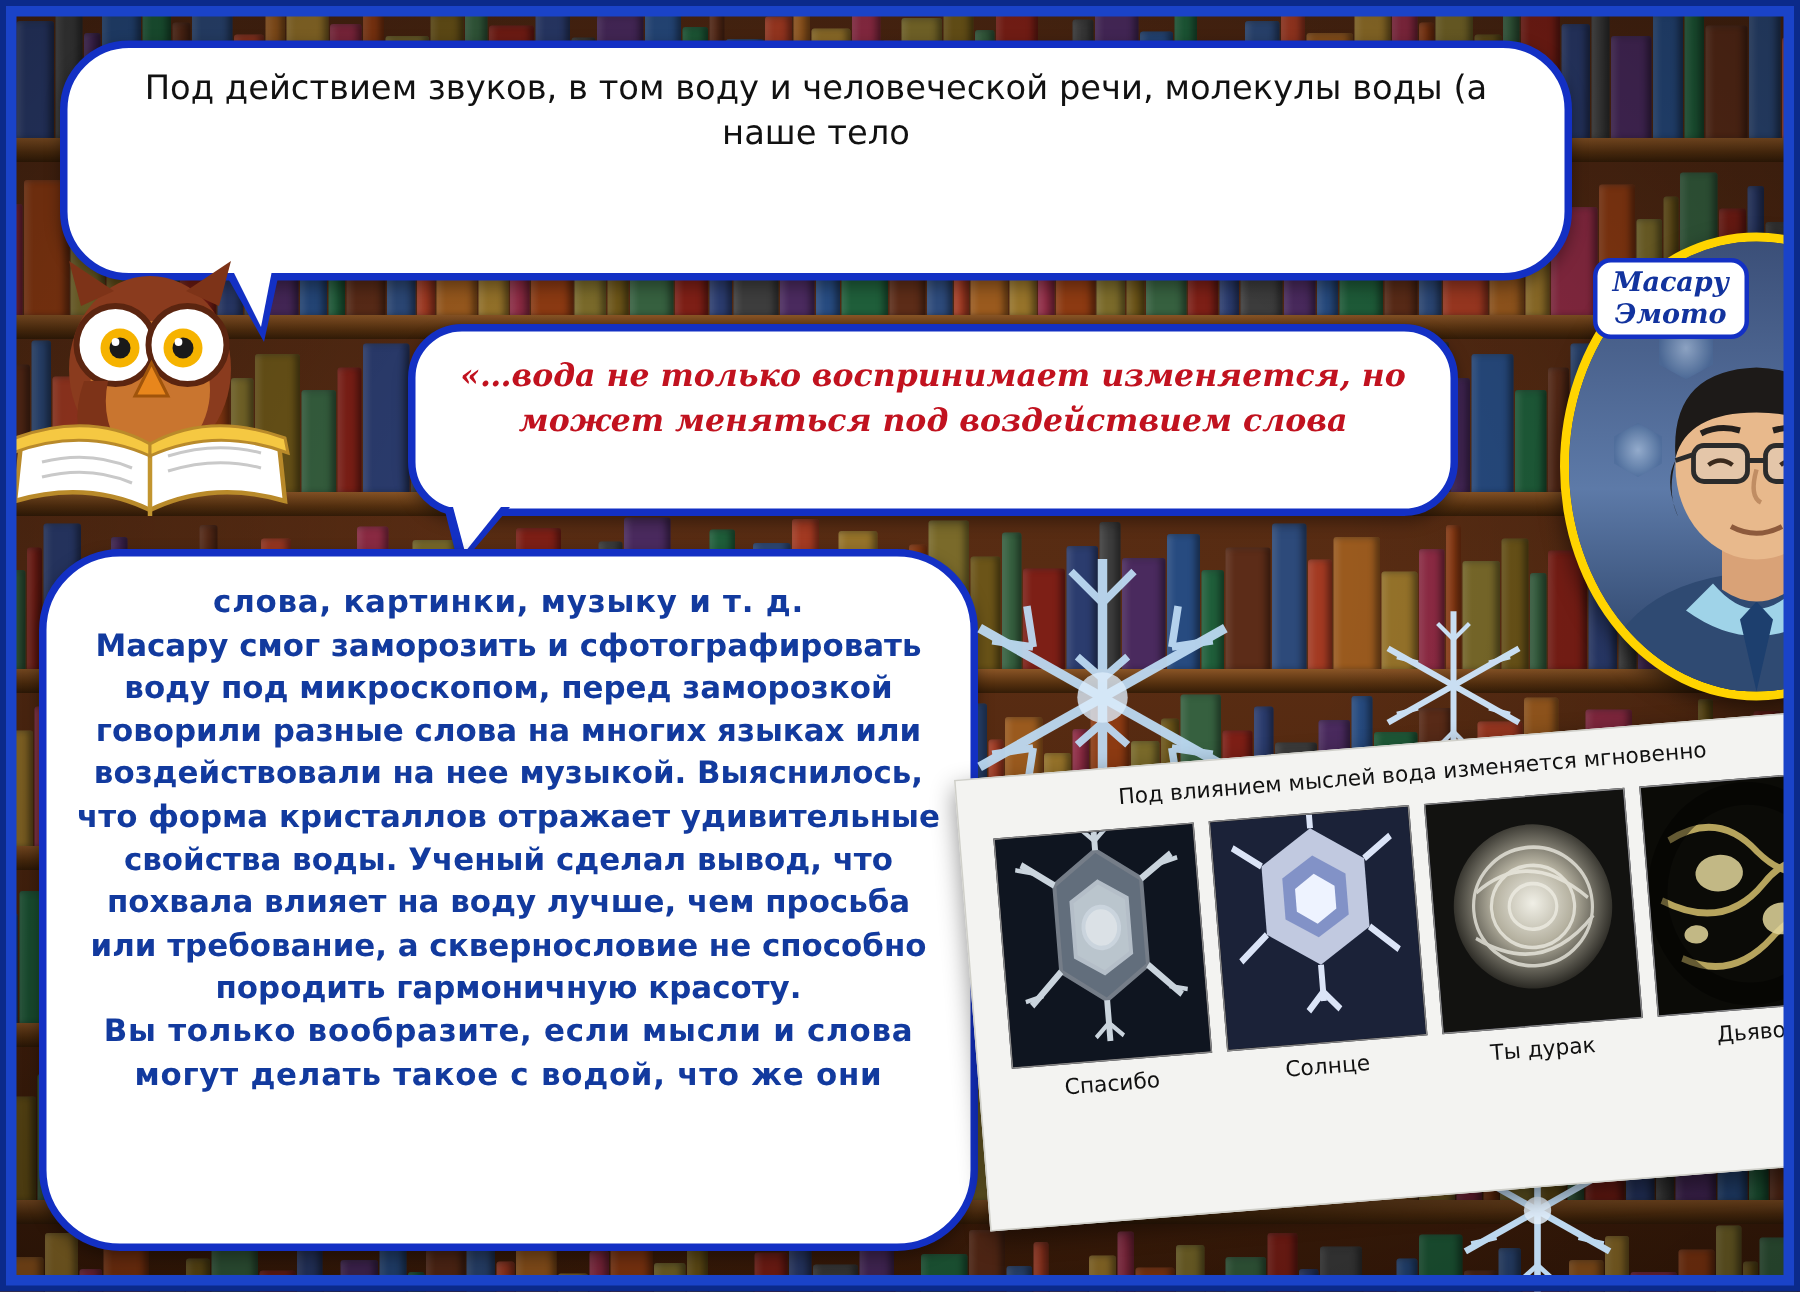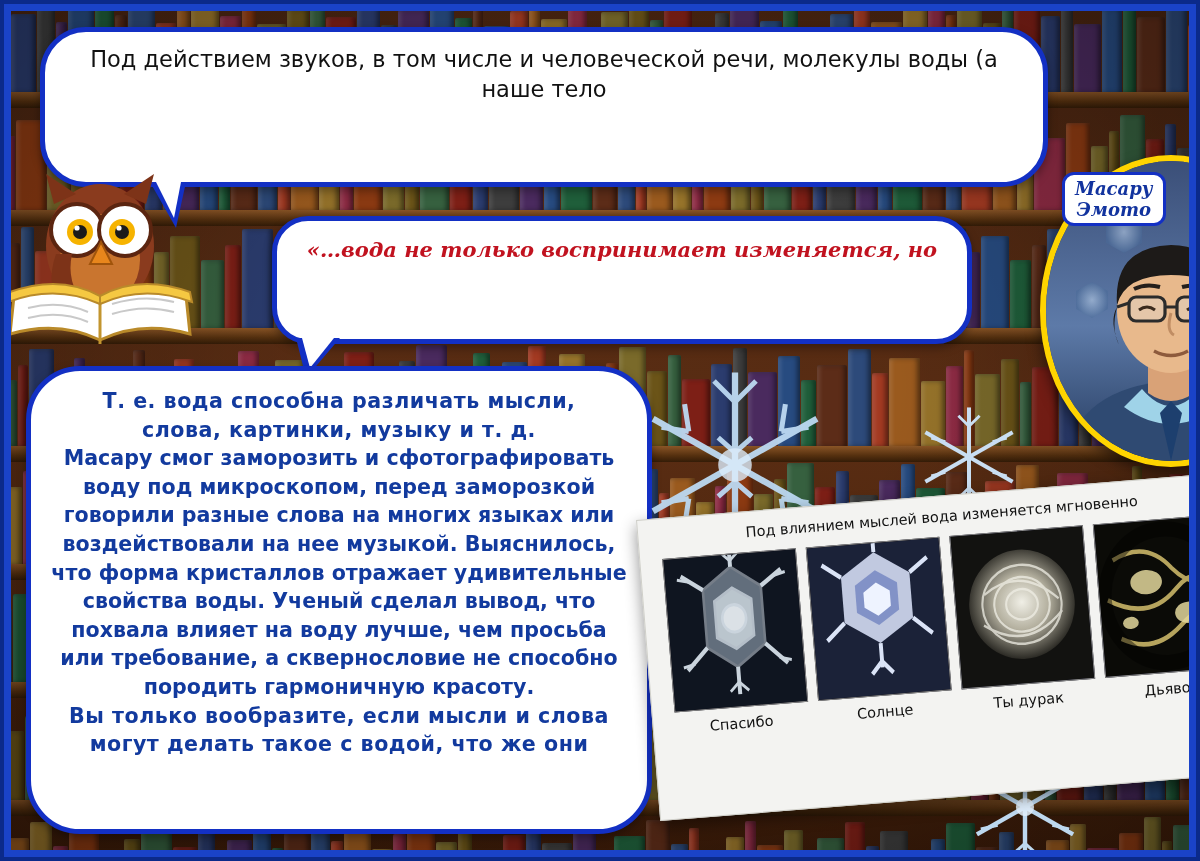--- a/index.html
+++ b/index.html
@@ -677,37 +677,37 @@
         <div class="book" style="width: 10px; height: 76%; background: rgb(107, 84, 24);"></div>
         <div class="book" style="width: 25px; height: 91%; background: rgb(54, 96, 63);"></div>
         <div class="book" style="width: 18px; height: 68%; background: rgb(125, 31, 22);"></div>
       </div>
     </div>
     <div id="bg-vignette"></div>
 </div>
 
 <div class="bubble" id="bubble-top">
   <div class="txt">
-    <div>Под действием звуков, в том числе и человеческой речи, молекулы воды (а наше тело</div>
+    <div>Под действием звуков, в том воду и человеческой речи, молекулы воды (а наше тело</div>
   </div>
 </div>
 <div class="tail" id="tail-top"></div>
 <div class="tail" id="tail-top-in"></div>
 
 <div class="bubble" id="bubble-quote">
   <div class="txt">
     <div>«…вода не только воспринимает изменяется, но</div>
+    <div>может меняться под воздействием слова</div>
   </div>
 </div>
 <div class="tail" id="tail-quote"></div>
 <div class="tail" id="tail-quote-in"></div>
 
 <div class="bubble" id="bubble-main">
   <div class="txt">
-    <span class="lead">Т. е. вода способна различать мысли,</span>
     <span class="lead">слова, картинки, музыку и т. д.</span>
     <span>Масару смог заморозить и сфотографировать воду под микроскопом, перед заморозкой говорили разные слова на многих языках или воздействовали на нее музыкой. Выяснилось, что форма кристаллов отражает удивительные свойства воды. Ученый сделал вывод, что похвала влияет на воду лучше, чем просьба или требование, а сквернословие не способно породить гармоничную красоту.</span>
     <span class="lead">Вы только вообразите, если мысли и слова</span>
     <span class="lead">могут делать такое с водой, что же они</span>
   </div>
 </div>
 
 <div id="owl">
   <svg viewBox="0 0 215 190" width="215" height="190">
 

